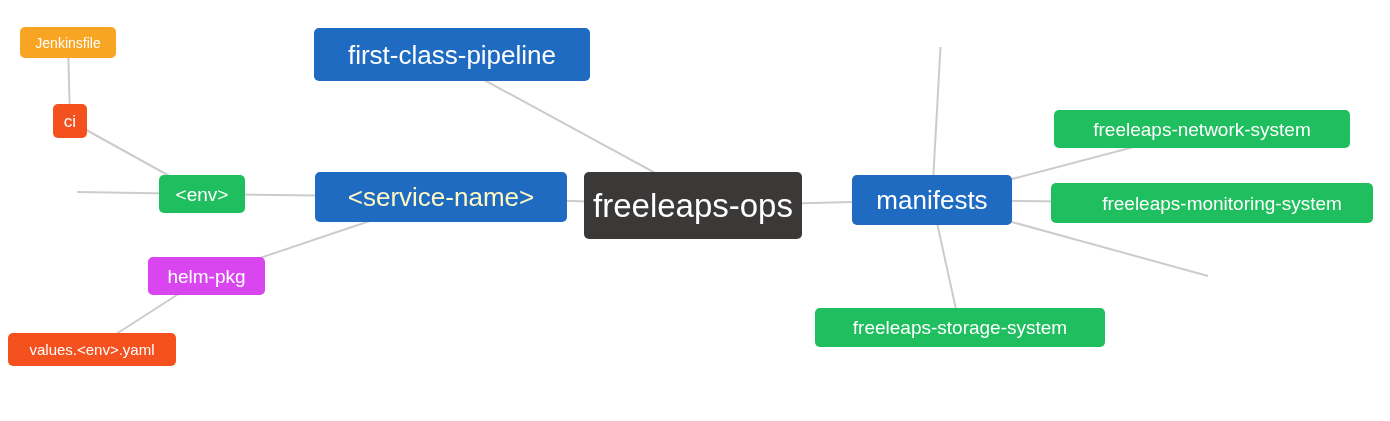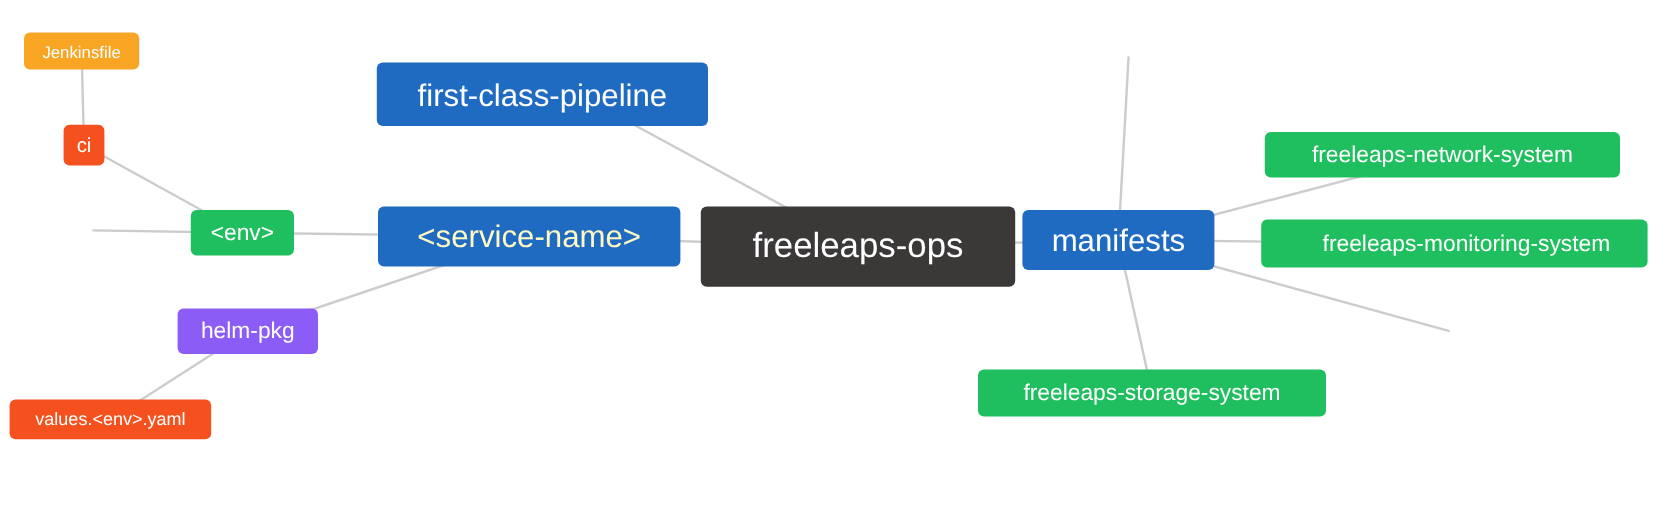--- a/index.html
+++ b/index.html
@@ -64,23 +64,23 @@
       <line x1="932" y1="200" x2="940.5" y2="47" stroke="#cccccc" stroke-width="2"></line>
       <line x1="932" y1="200" x2="1202" y2="129" stroke="#cccccc" stroke-width="2"></line>
       <line x1="932" y1="200" x2="1212" y2="203" stroke="#cccccc" stroke-width="2"></line>
       <line x1="932" y1="200" x2="1208" y2="276" stroke="#cccccc" stroke-width="2"></line>
       <line x1="932" y1="200" x2="960" y2="327.5" stroke="#cccccc" stroke-width="2"></line>
     </svg>
   <div class="node-layer" id="node-layer">
       <div class="node" style="left: 20px; top: 27px; width: 96px; height: 31px; font-size: 14px; background: rgb(248, 165, 36); color: rgb(255, 255, 255);">Jenkinsfile</div>
       <div class="node" style="left: 53px; top: 104px; width: 34px; height: 34px; font-size: 17px; background: rgb(244, 81, 30); color: rgb(255, 255, 255);">ci</div>
       <div class="node" style="left: 159px; top: 175px; width: 86px; height: 38px; font-size: 19px; background: rgb(31, 190, 94); color: rgb(255, 255, 255);">&lt;env&gt;</div>
-      <div class="node" style="left: 314px; top: 52px; width: 276px; height: 53px; font-size: 26px; background: rgb(31, 107, 193); color: rgb(255, 255, 255);">first-class-pipeline</div>
+      <div class="node" style="left: 314px; top: 28px; width: 276px; height: 53px; font-size: 26px; background: rgb(31, 107, 193); color: rgb(255, 255, 255);">first-class-pipeline</div>
       <div class="node" style="left: 315px; top: 172px; width: 252px; height: 50px; font-size: 26px; background: rgb(31, 107, 193); color: #fef9c3;">&lt;service-name&gt;</div>
-      <div class="node" style="left: 584px; top: 172px; width: 262px; height: 67px; font-size: 29px; background: rgb(59, 56, 56); color: rgb(255, 255, 255);">freeleaps-ops</div>
+      <div class="node" style="left: 584px; top: 172px; width: 218px; height: 67px; font-size: 33px; background: rgb(59, 56, 56); color: rgb(255, 255, 255);">freeleaps-ops</div>
       <div class="node" style="left: 852px; top: 175px; width: 160px; height: 50px; font-size: 26px; background: rgb(31, 107, 193); color: rgb(255, 255, 255);">manifests</div>
       <div class="node" style="left: 1054px; top: 110px; width: 296px; height: 38px; font-size: 19px; background: rgb(31, 190, 94); color: rgb(255, 255, 255);">freeleaps-network-system</div>
       <div class="node" style="left: 1051px; top: 183px; width: 322px; height: 40px; font-size: 19px; background: rgb(31, 190, 94); color: rgb(255, 255, 255); padding-left: 20px;">freeleaps-monitoring-system</div>
       <div class="node" style="left: 815px; top: 308px; width: 290px; height: 39px; font-size: 19px; background: rgb(31, 190, 94); color: rgb(255, 255, 255);">freeleaps-storage-system</div>
-      <div class="node" style="left: 148px; top: 257px; width: 117px; height: 38px; font-size: 19px; background: #8b5cf6; color: rgb(255, 255, 255);">helm-pkg</div>
+      <div class="node" style="left: 148px; top: 257px; width: 117px; height: 38px; font-size: 19px; background: #d946ef; color: rgb(255, 255, 255);">helm-pkg</div>
       <div class="node" style="left: 8px; top: 333px; width: 168px; height: 33px; font-size: 15px; background: rgb(244, 81, 30); color: rgb(255, 255, 255);">values.&lt;env&gt;.yaml</div>
     </div>
 </div>
 
 </body></html>

